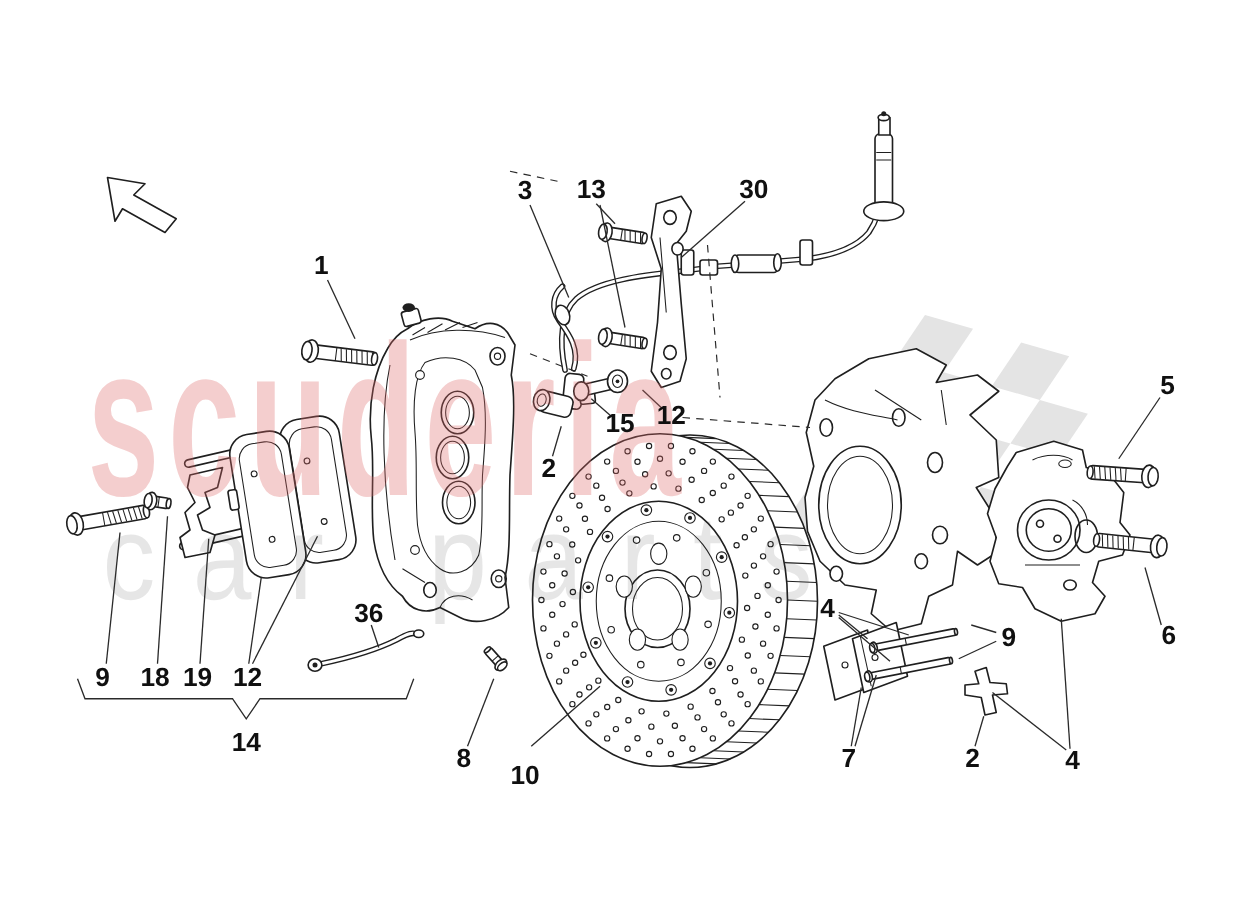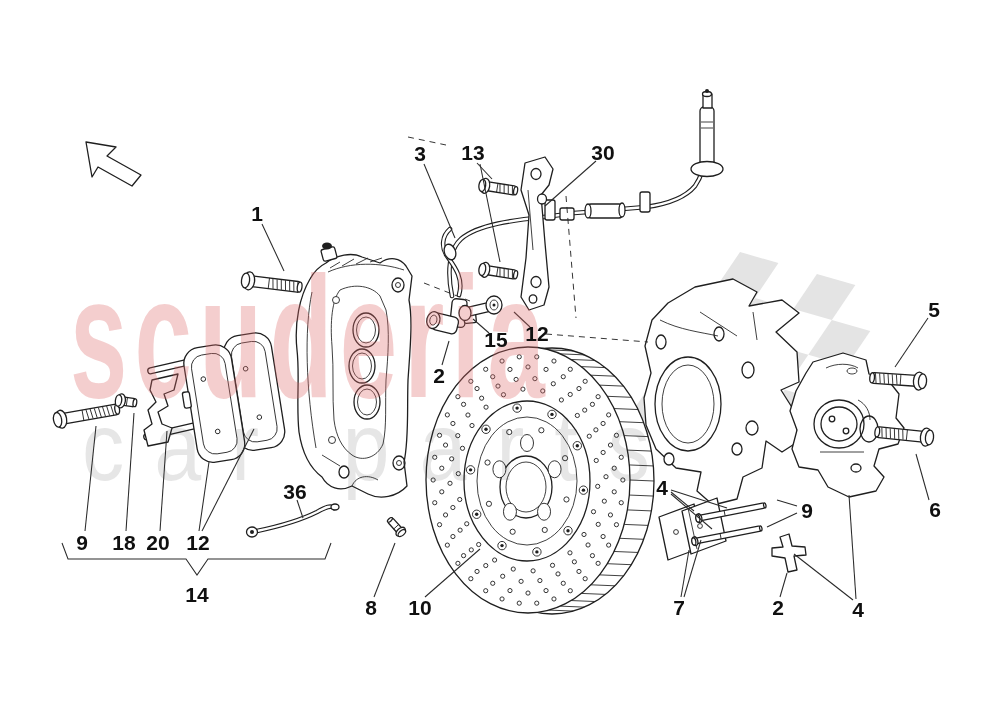--- a/index.html
+++ b/index.html
@@ -551,25 +551,25 @@
   <div class="callout" style="left:257px;top:213px">1</div>
   <div class="callout" style="left:420px;top:153px">3</div>
   <div class="callout" style="left:473px;top:152px">13</div>
   <div class="callout" style="left:603px;top:152px">30</div>
   <div class="callout" style="left:934px;top:309px">5</div>
   <div class="callout" style="left:496px;top:339px">15</div>
   <div class="callout" style="left:537px;top:333px">12</div>
   <div class="callout" style="left:439px;top:375px">2</div>
   <div class="callout" style="left:82px;top:542px">9</div>
   <div class="callout" style="left:124px;top:542px">18</div>
-  <div class="callout" style="left:158px;top:542px">20</div>
+  <div class="callout" style="left:158px;top:542px">19</div>
   <div class="callout" style="left:198px;top:542px">12</div>
   <div class="callout" style="left:295px;top:491px">36</div>
   <div class="callout" style="left:197px;top:594px">14</div>
   <div class="callout" style="left:371px;top:607px">8</div>
-  <div class="callout" style="left:420px;top:607px">10</div>
+  <div class="callout" style="left:420px;top:621px">10</div>
   <div class="callout" style="left:679px;top:607px">7</div>
   <div class="callout" style="left:778px;top:607px">2</div>
   <div class="callout" style="left:662px;top:487px">4</div>
   <div class="callout" style="left:858px;top:609px">4</div>
   <div class="callout" style="left:807px;top:510px">9</div>
   <div class="callout" style="left:935px;top:509px">6</div>
 </div>
 
 </body></html>

